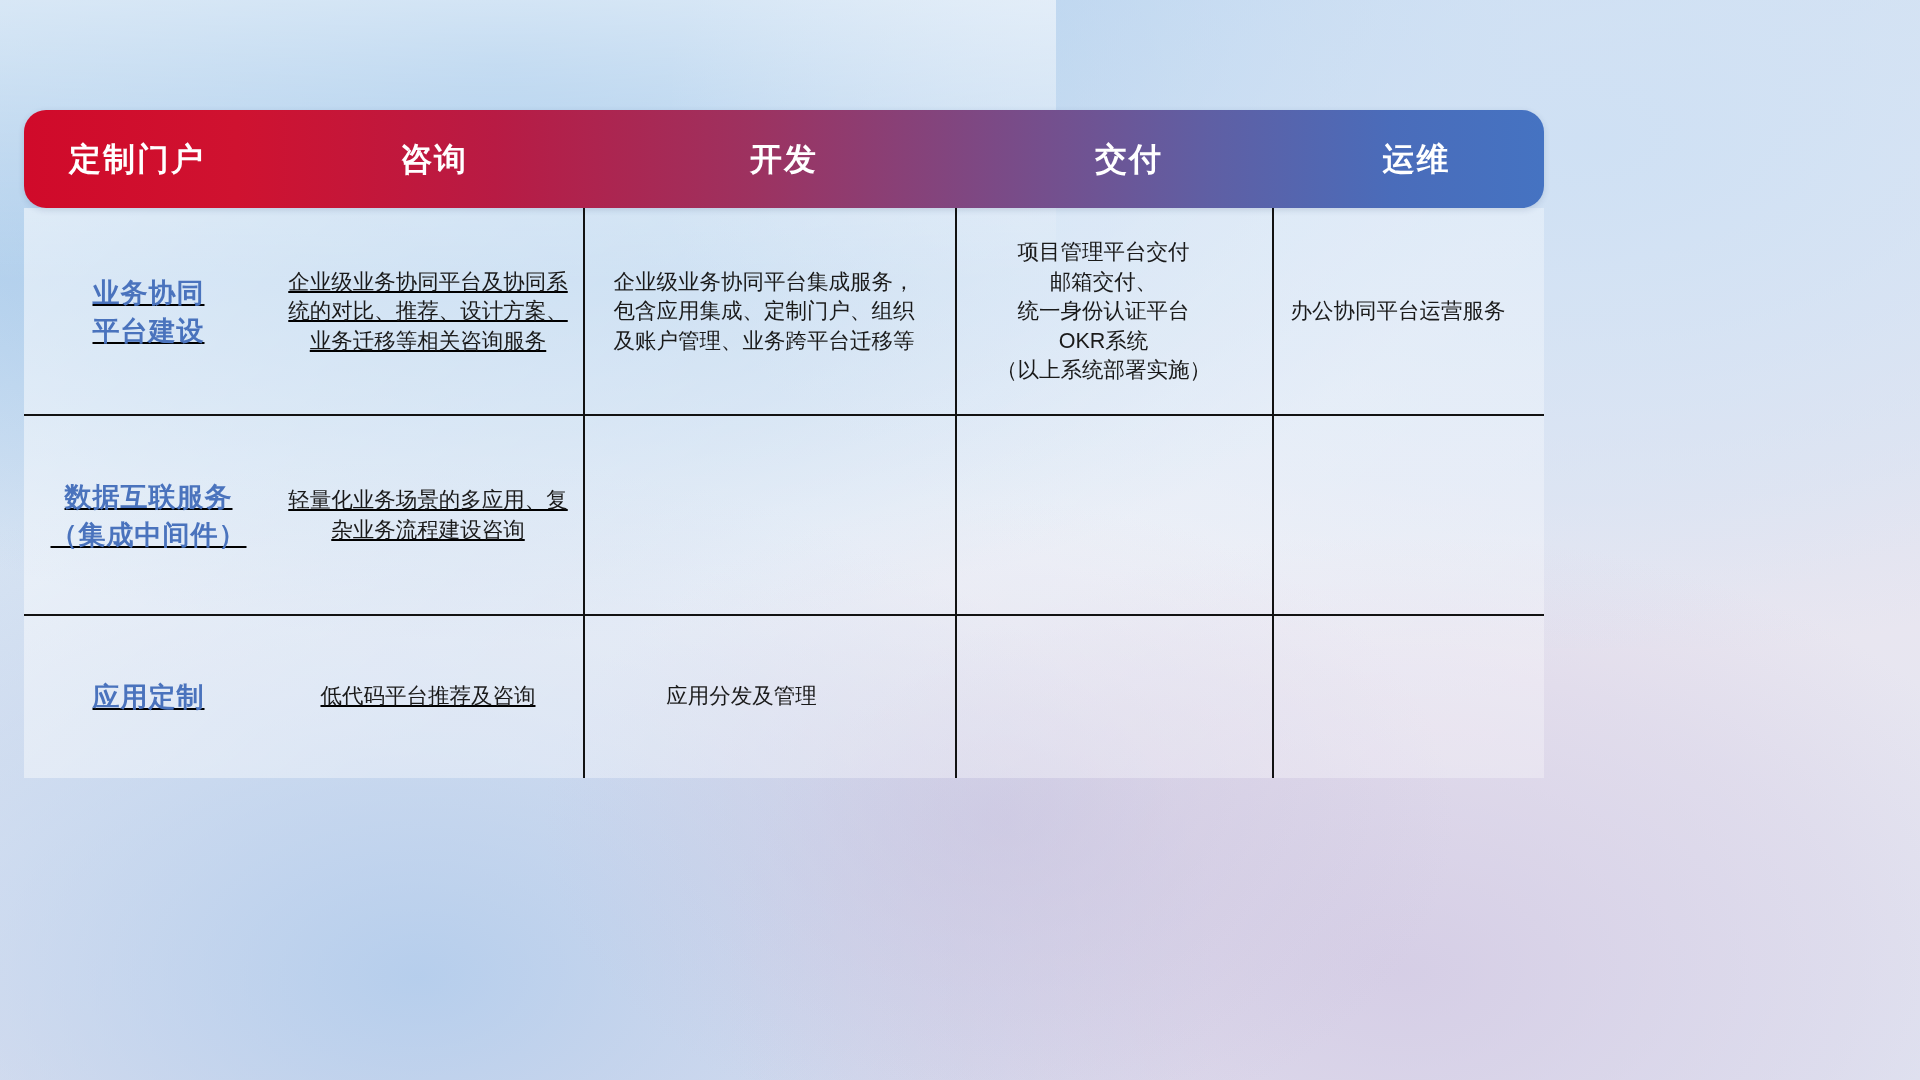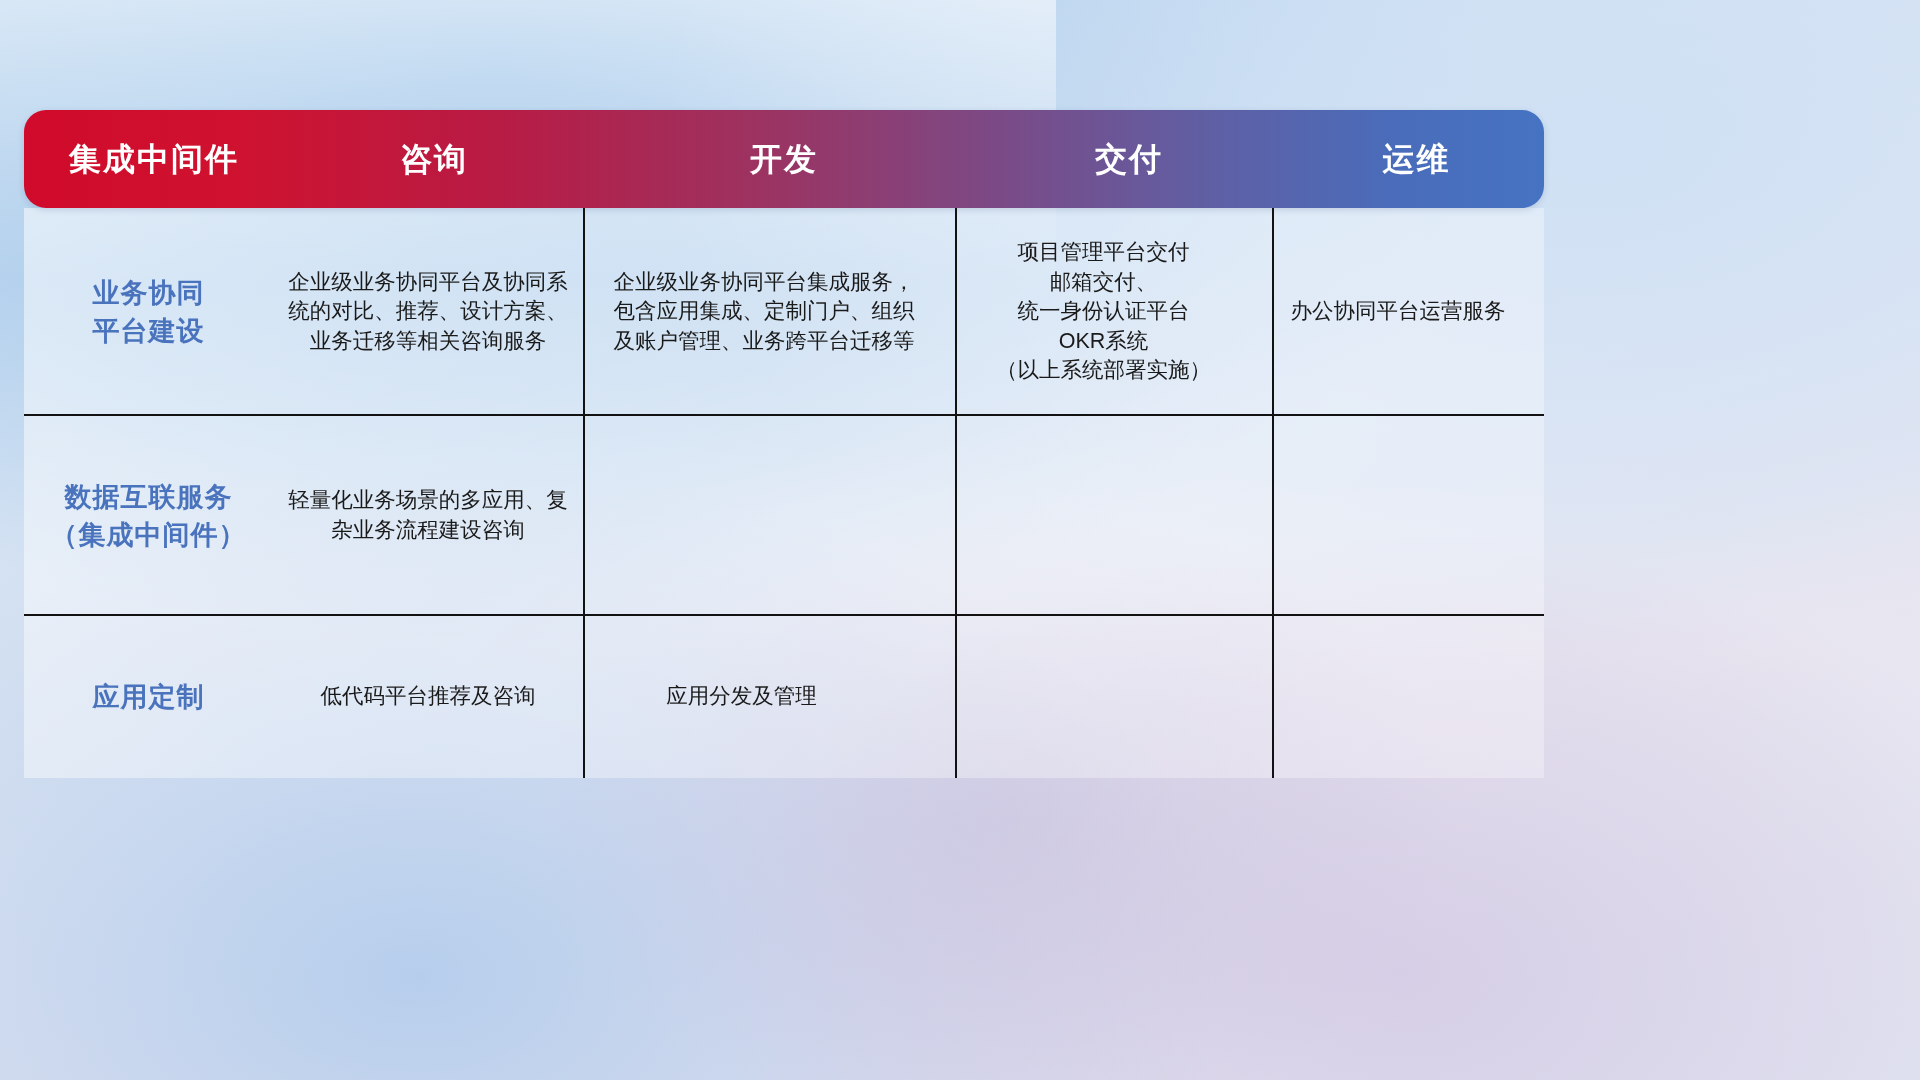--- a/index.html
+++ b/index.html
@@ -63,21 +63,21 @@
   .vrule{position:absolute;width:2px;background:#121212;}
 
   .cell{
     display:flex;align-items:center;justify-content:center;
     text-align:center;color:#1a1a1a;font-size:21.5px;line-height:1.38;
     padding:2px 14px;box-sizing:border-box;white-space:pre-line;
   }
   .cell-cat{
     color:#4a73bd;font-weight:bold;font-size:27px;line-height:1.42;letter-spacing:1px;
   }
-  .c0{width:559px;}
+  .c0{width:559px;text-decoration:underline;}
   .c1{width:362px;}
   .c2{width:317px;}
   .c3{width:272px;}
   
   .cat-col{width:249px;display:flex;align-items:center;justify-content:center;}
   .consult-col{width:310px;display:flex;align-items:center;justify-content:center;}
 </style>
 </head>
 <body>
 
@@ -89,21 +89,21 @@
   <div class="bg-l5"></div>
   <div class="bg-l6"></div>
   <div class="bg-l7"></div>
 </div>
 
 <div id="table-wrap">
 
   <div id="table-panel"></div>
 
   <div id="header-row">
-    <div class="hcell hc0">集成中间件</div>
+    <div class="hcell hc0">定制门户</div>
     <div class="hcell hc1">咨询</div>
     <div class="hcell hc2">开发</div>
     <div class="hcell hc3">交付</div>
     <div class="hcell hc4">运维</div>
   </div>
 
   <div id="body-grid">
 
     <div class="vrule" style="left:559px;top:0;height:570px;"></div>
     <div class="vrule" style="left:931px;top:0;height:570px;"></div>

